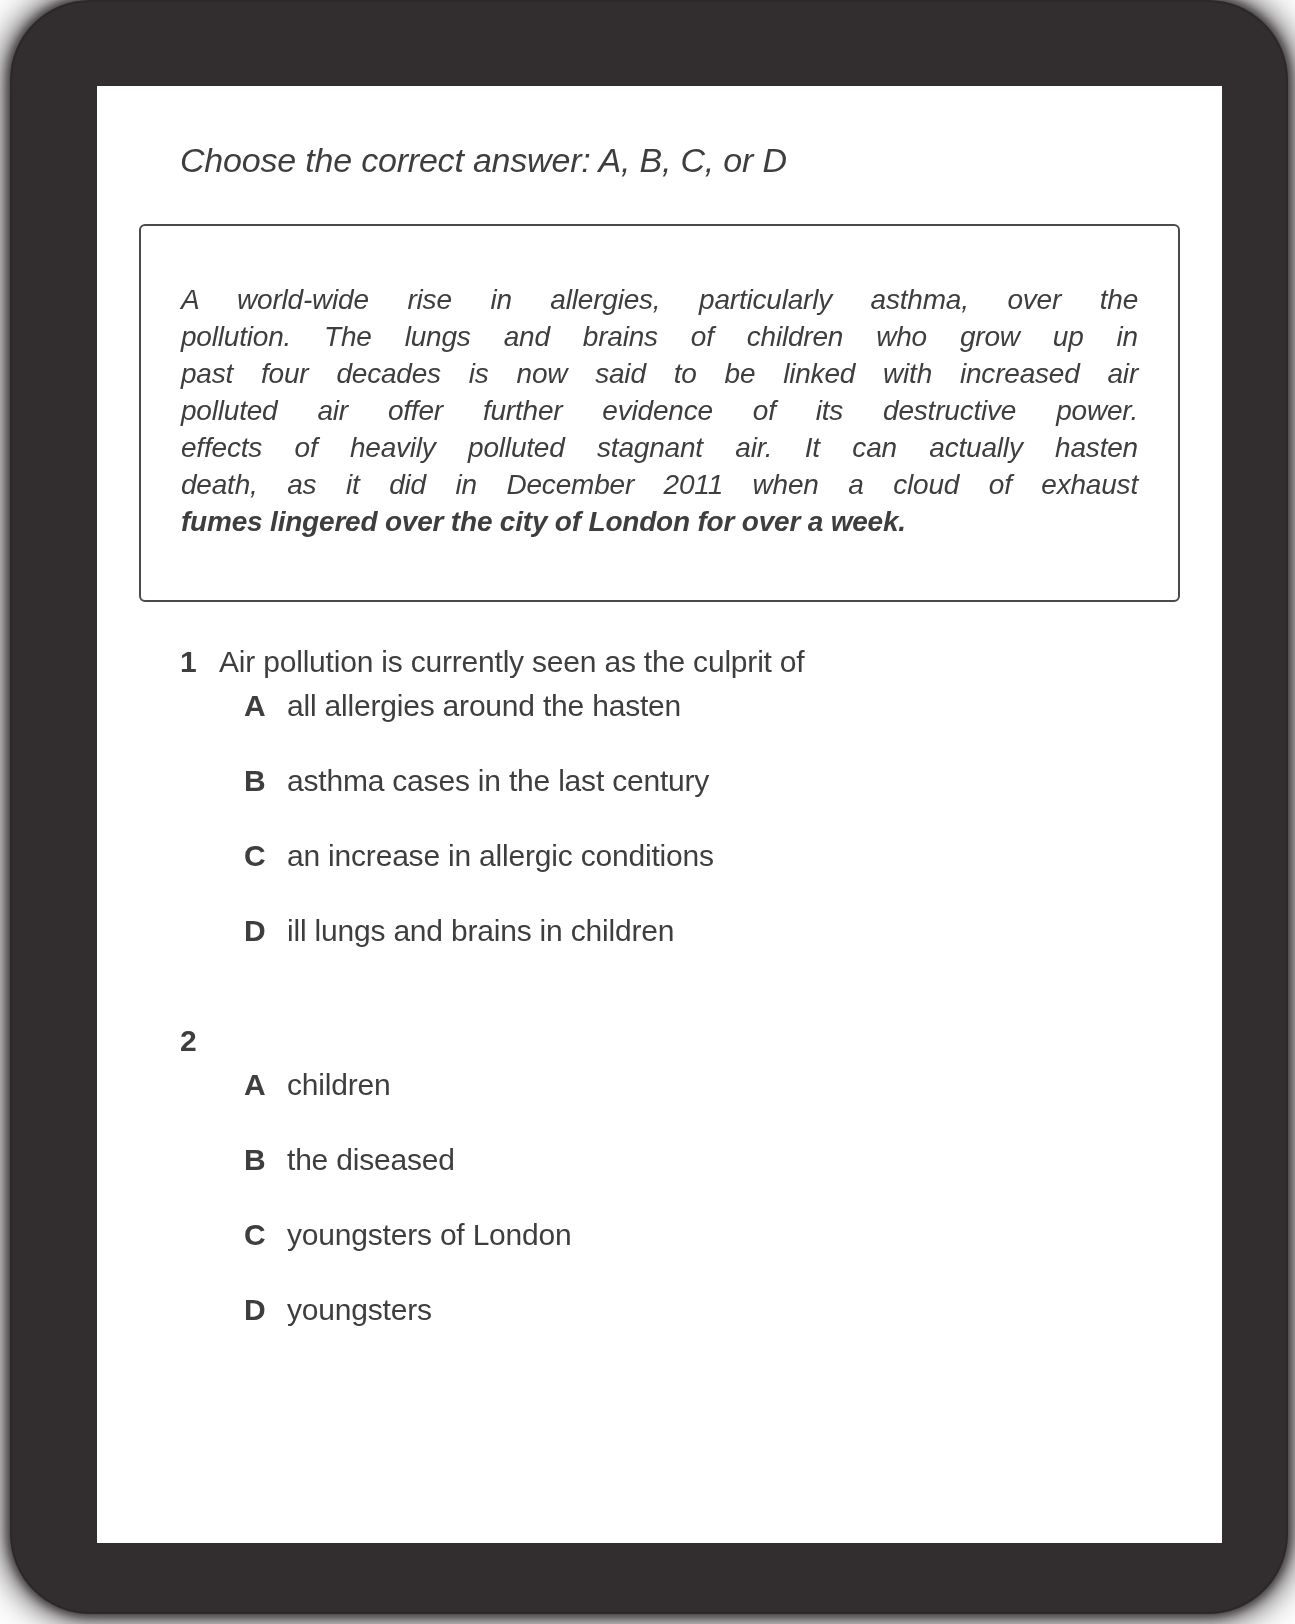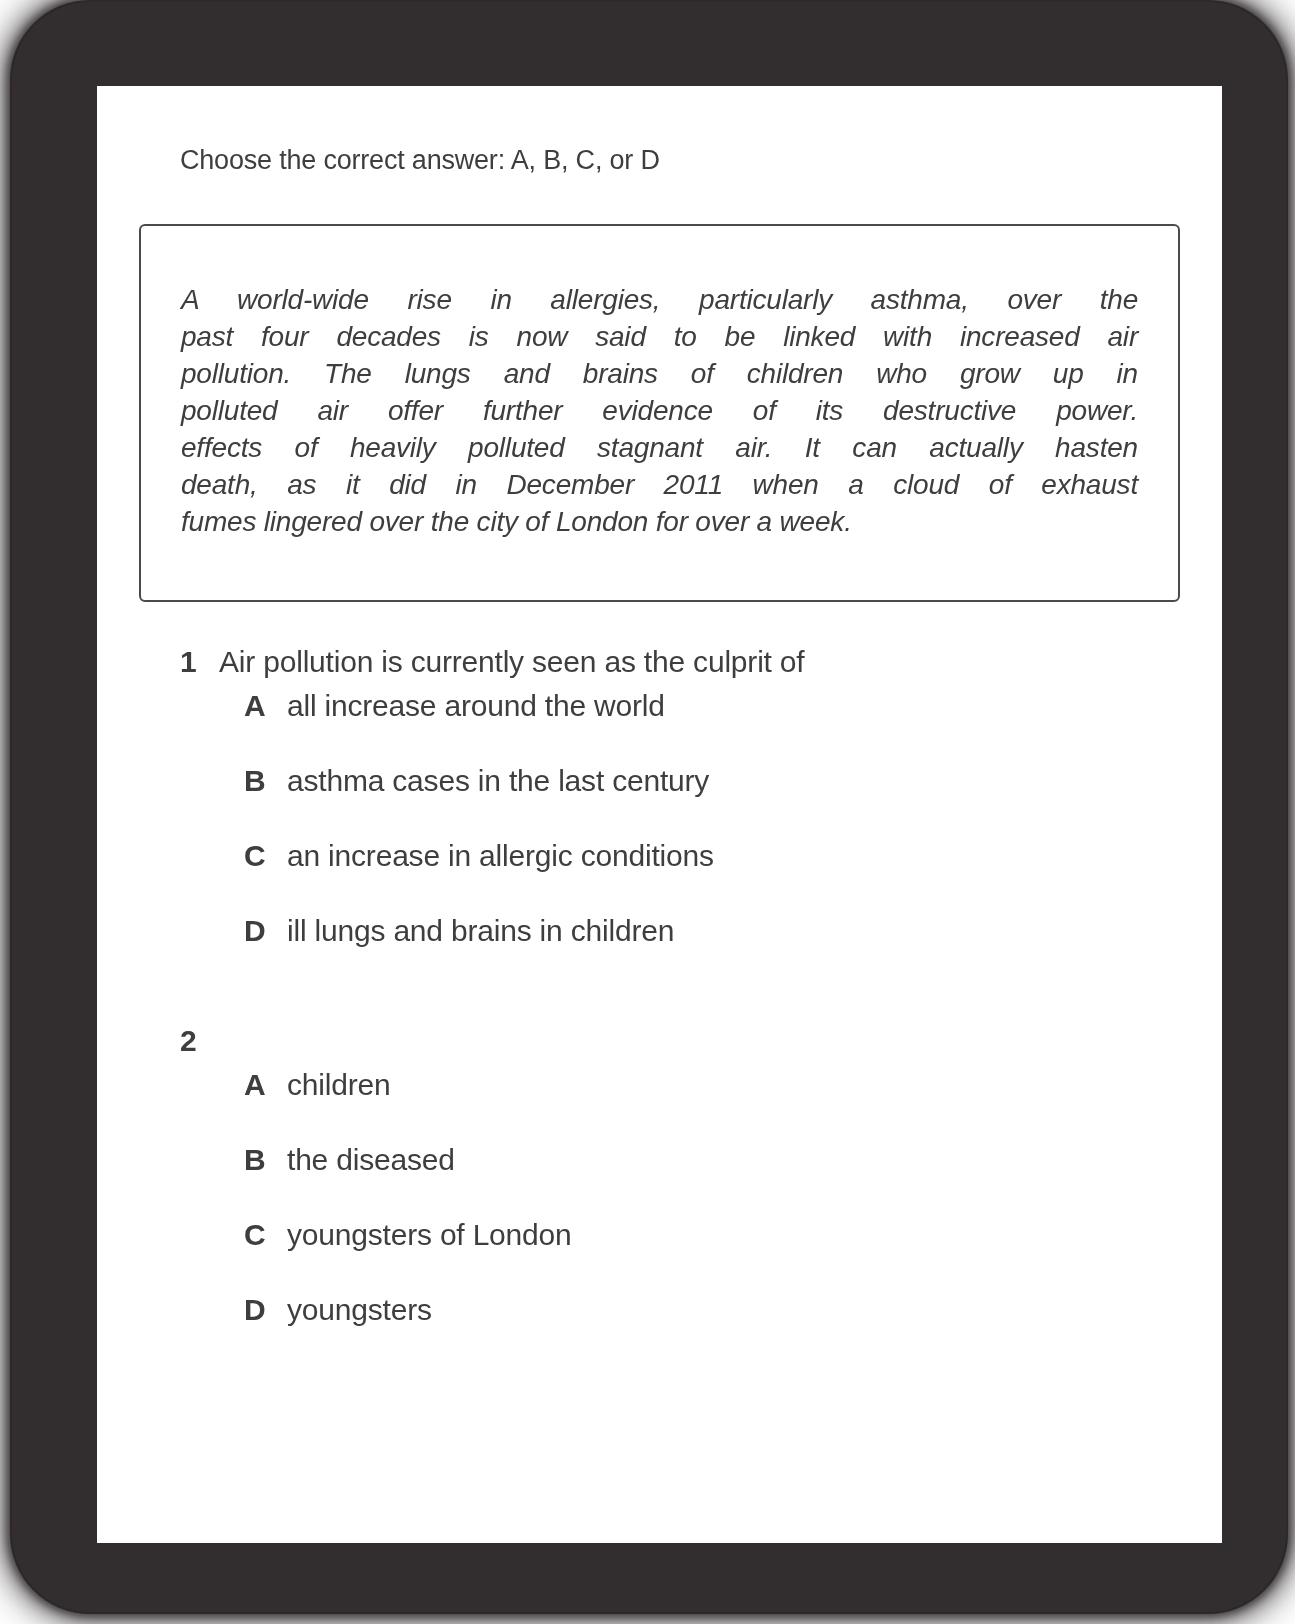--- a/index.html
+++ b/index.html
@@ -28,41 +28,42 @@
     position: absolute;
     left: 85px; top: 84px;
     width: 1125px; height: 1457px;
     background: var(--pagebg, #ffffff);
     color: var(--text, #3e3e3e);
     letter-spacing: -0.2px;
   }
 
   .instruction {
     margin: 56px 0 0 83px;
-    font-size: 27px;
+    font-style: italic;
+    font-size: 34px;
     line-height: 36px;
     color: var(--text, #3e3e3e);
   }
 
   .passage-box {
     margin: 46px 16px 0 42px;
     width: 1041px;
     border: 2px solid var(--border, #4a4a4a);
     border-radius: 6px;
     padding: 55px 40px 60px 40px;
   }
   .pline {
     font-style: italic;
     font-size: 28px;
     line-height: 37px;
     text-align: justify;
     text-align-last: justify;
     color: var(--text, #3e3e3e);
   }
-  .pline.last { text-align-last: left; }
+  .pline.last { text-align-last: left; font-weight: bold; }
 
   .q-row {
     display: flex;
     margin-left: 83px;
     font-size: 30px;
     line-height: 44px;
   }
   .question-1 .q-row { margin-top: 38px; }
   .question-2 .q-row { margin-top: 66px; }
   .q-num {
@@ -88,36 +89,36 @@
 </head>
 <body>
 
 <div class="frame">
   <div class="page">
 
     <div class="instruction">Choose the correct answer: A, B, C, or D</div>
 
     <div class="passage-box">
       <div class="pline">A world-wide rise in allergies, particularly asthma, over the</div>
+      <div class="pline">pollution. The lungs and brains of children who grow up in</div>
       <div class="pline">past four decades is now said to be linked with increased air</div>
-      <div class="pline">pollution. The lungs and brains of children who grow up in</div>
       <div class="pline">polluted air offer further evidence of its destructive power.</div>
       <div class="pline">effects of heavily polluted stagnant air. It can actually hasten</div>
       <div class="pline">death, as it did in December 2011 when a cloud of exhaust</div>
       <div class="pline last">fumes lingered over the city of London for over a week.</div>
     </div>
 
     <section class="question question-1">
       <div class="q-row">
         <span class="q-num">1</span>
         <span class="q-text">Air pollution is currently seen as the culprit of</span>
       </div>
       <div class="opt">
         <span class="opt-letter">A</span>
-        <span class="opt-text">all increase around the world</span>
+        <span class="opt-text">all allergies around the hasten</span>
       </div>
       <div class="opt">
         <span class="opt-letter">B</span>
         <span class="opt-text">asthma cases in the last century</span>
       </div>
       <div class="opt">
         <span class="opt-letter">C</span>
         <span class="opt-text">an increase in allergic conditions</span>
       </div>
       <div class="opt">

